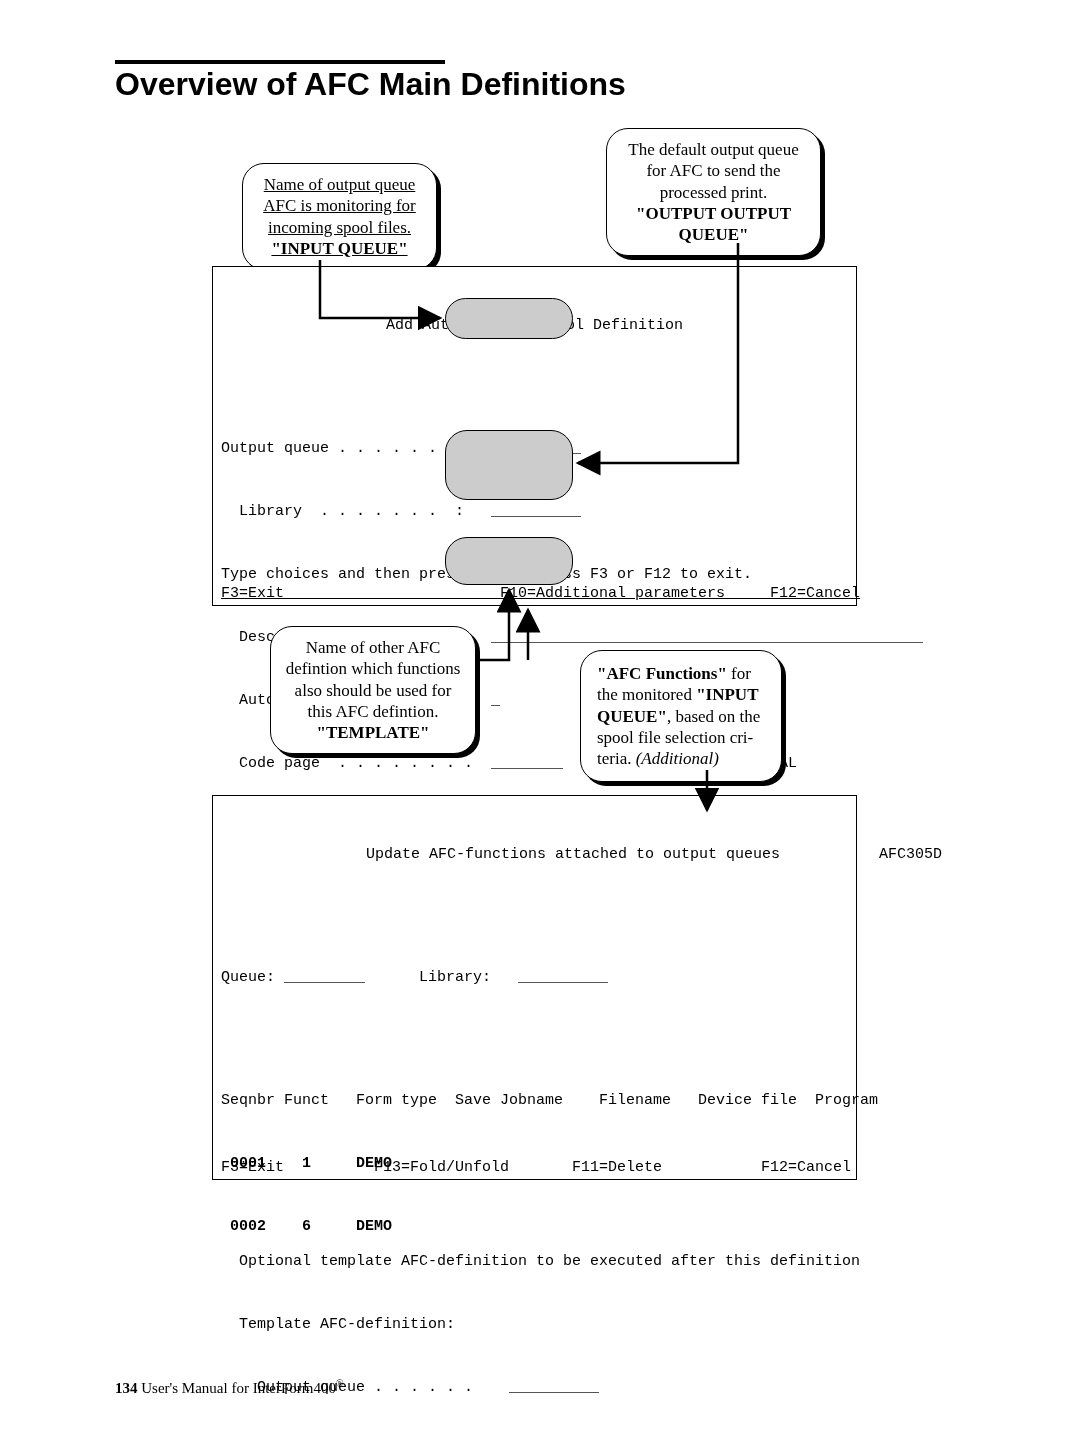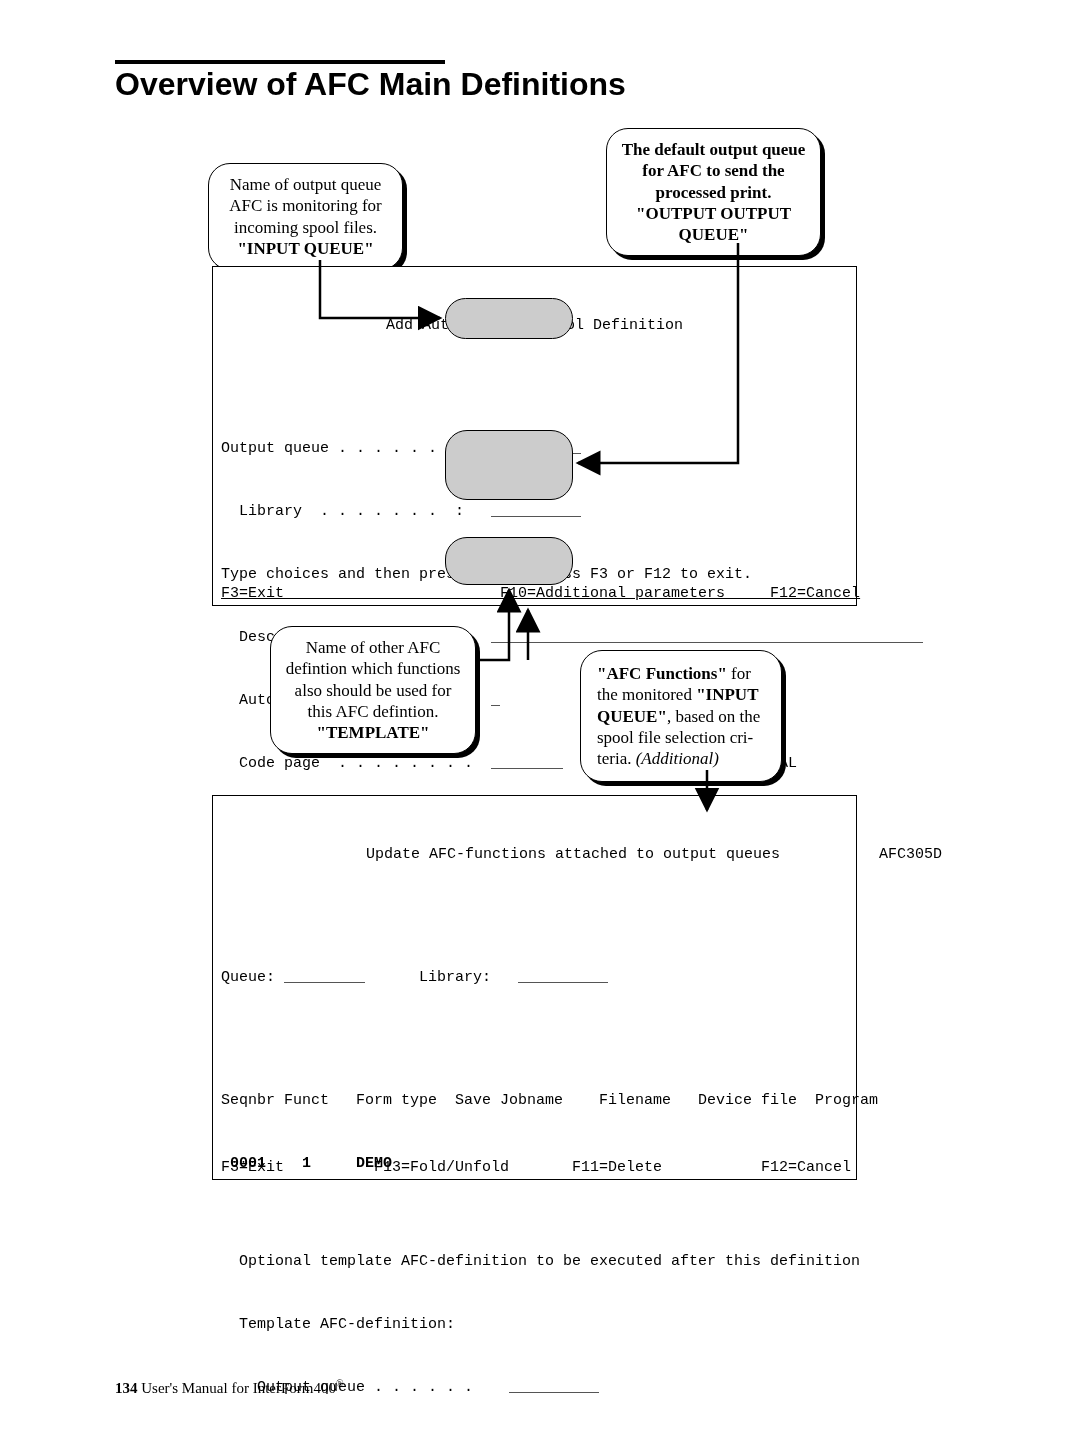--- a/index.html
+++ b/index.html
@@ -22,28 +22,28 @@
     .footer .sup { font-size:10px; vertical-align:super; }
   </style>
 </head>
 <body>
 
 <div class="page">
 
   <div class="rule"></div>
   <div class="title">Overview of AFC Main Definitions</div>
 
-  <div class="callout" style="left:208px; top:163px; width:195px;">
+  <div class="callout" style="left:242px; top:163px; width:195px;text-decoration:underline;">
     <span>Name of output queue</span><br>
     <span>AFC is monitoring for</span><br>
     <span>incoming spool files.</span><br>
     <b>"INPUT QUEUE"</b>
   </div>
 
-  <div class="callout" style="left:606px; top:128px; width:215px;font-weight:bold;">
+  <div class="callout" style="left:606px; top:128px; width:215px;">
     <span>The default output queue</span><br>
     <span>for AFC to send the</span><br>
     <span>processed  print.</span><br>
     <b>"OUTPUT OUTPUT</b><br>
     <b>QUEUE"</b>
   </div>
 
   <div class="screen" style="left:212px; top:266px; width:645px; height:340px; padding:6px 8px;">
     <div class="row" style="text-align:center">Add Auto Forms Control Definition</div>
     <div class="row" style="height:18px;"> </div>
@@ -87,20 +87,21 @@
     <span>teria. </span><i>(Additional)</i>
   </div>
 
   <div class="screen" style="left:212px; top:795px; width:645px; height:385px; padding:6px 8px;">
     <div class="row" style="padding-left:145px;">Update AFC-functions attached to output queues           AFC305D</div>
     <div class="row" style="height:18px;"> </div>
     <div class="row">Queue: _________      Library:   __________</div>
     <div class="row" style="height:18px;"> </div>
     <div class="row">Seqnbr Funct   Form type  Save Jobname    Filename   Device file  Program</div>
     <div class="row" style="font-weight:bold"> 0001    1     DEMO</div>
+    <div class="row" style="font-weight:bold"> 0002    6     DEMO</div>
     <div class="row" style="height:48px;"> </div>
     
     
     
     
     
     
     
     
     

